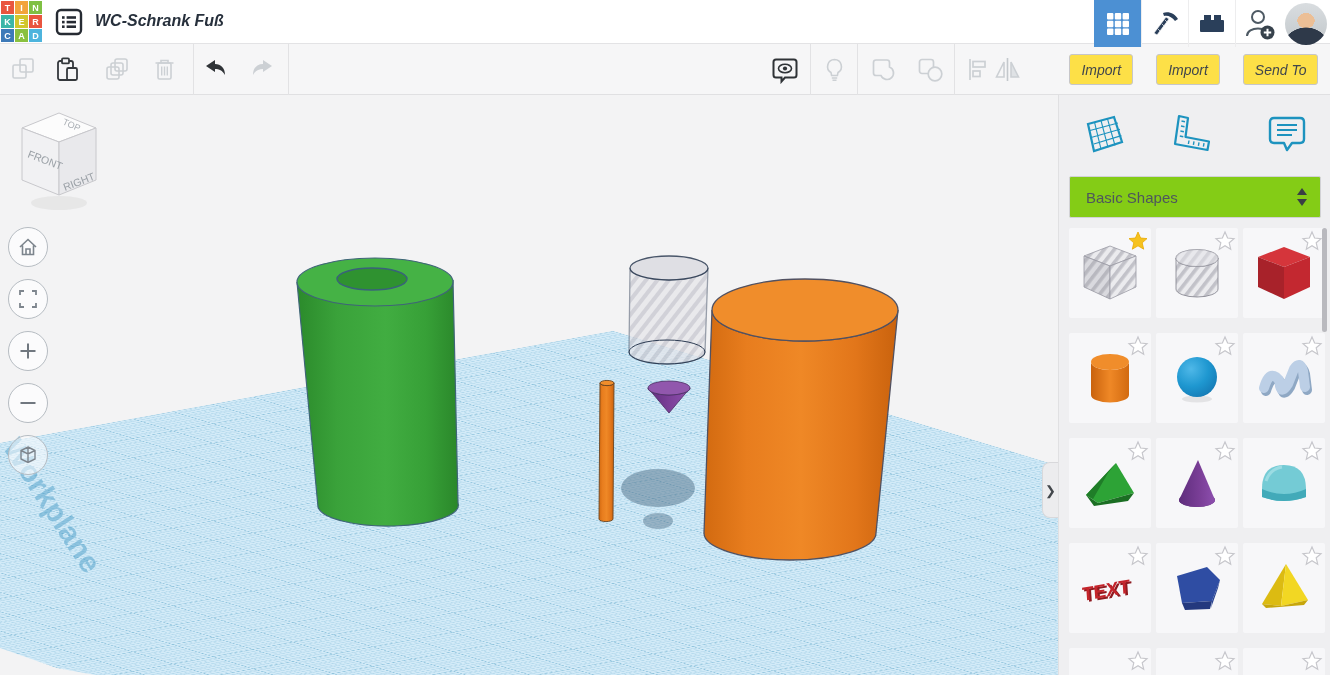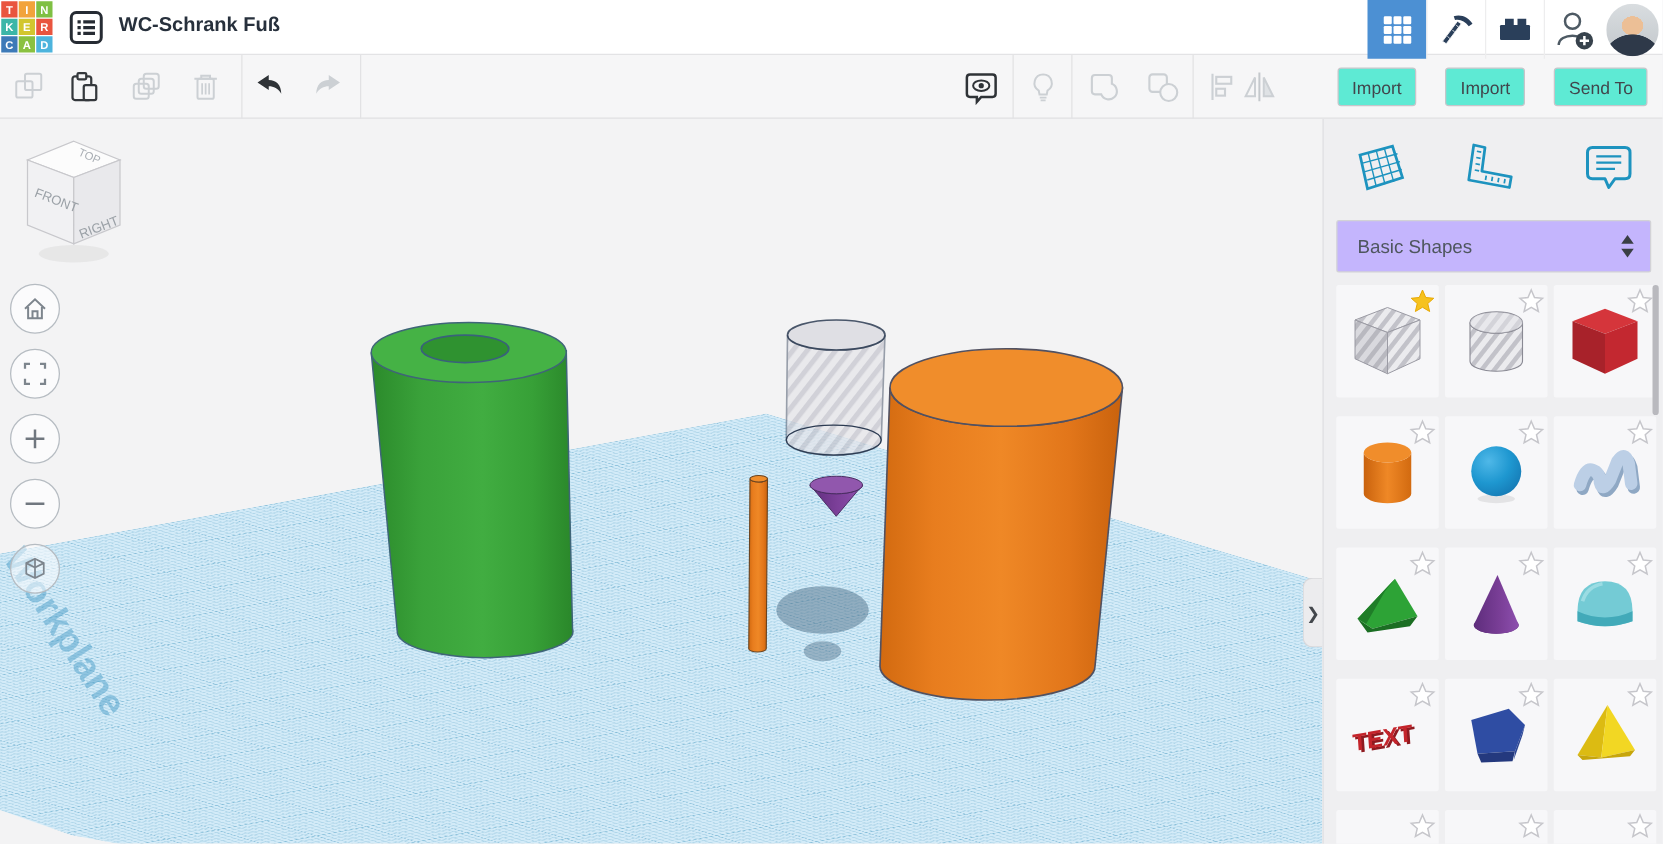--- a/index.html
+++ b/index.html
@@ -10,63 +10,63 @@
   #topbar { position:absolute; left:0; top:0; width:1330px; height:44px;
     background:#ffffff; border-bottom:1px solid #e3e3e5; z-index:30; }
   .logo { position:absolute; left:1px; top:1px; width:42px; height:42px;
     display:grid; grid-template-columns:repeat(3,13px); grid-template-rows:repeat(3,13px); gap:1px; }
   .logo span { display:flex; align-items:center; justify-content:center;
     color:#fff; font-size:9px; font-weight:bold; }
   .lt0{background:#e9553f}.lt1{background:#f2a33b}.lt2{background:#7fc043}
   .lt3{background:#3cb6a8}.lt4{background:#d2c62e}.lt5{background:#e9553f}
   .lt6{background:#3d7ab8}.lt7{background:#8ac140}.lt8{background:#4db4dd}
   .props-btn { position:absolute; left:55px; top:8px; width:28px; height:28px; cursor:pointer; }
-  .doc-title { position:absolute; left:95px; top:12px; font-size:16px; font-weight:600; color:#27303c; }
+  .doc-title { position:absolute; left:95px; top:12px; font-size:16px; font-weight:600; color:#27303c;font-style:italic; }
   #topbar-right { position:absolute; right:0; top:0; height:47px; display:flex; align-items:stretch; }
   .tb-btn { width:47px; display:flex; align-items:center; justify-content:center; border-left:1px solid #ededee; cursor:pointer; }
   .tb-btn.active { background:#4c90d3; border-left:none; }
   .avatar-btn { width:48px; display:flex; align-items:center; justify-content:center; cursor:pointer; }
   .avatar { width:42px; height:42px; border-radius:50%;
     background:
       radial-gradient(circle at 50% 118%, #2e3949 0 46%, rgba(0,0,0,0) 47%),
       radial-gradient(ellipse 34% 30% at 50% 42%, #ecbf96 0 60%, rgba(0,0,0,0) 61%),
       linear-gradient(#d9dde0, #c2c7cb); }
 
   
   #toolbar { position:absolute; left:0; top:44px; width:1330px; height:51px;
     background:#f6f6f7; border-bottom:1px solid #e0e0e2; z-index:25; }
   .tool { position:absolute; top:12px; width:27px; height:27px; cursor:pointer; }
   .tool.disabled { cursor:default; }
   .vsep { position:absolute; top:0; width:1px; height:51px; background:#e2e2e4; }
   #tb-buttons { position:absolute; left:1058px; top:0; width:272px; height:51px;
     display:flex; align-items:center; justify-content:space-around; }
-  .tb-push { background:#5eead4; border:1px solid #c6c6ca; border-radius:3px;
+  .tb-push { background:#fde047; border:1px solid #c6c6ca; border-radius:3px;
     height:31px; padding:0 11px; font-size:14px; color:#41464c; display:flex;
-    align-items:center; cursor:pointer; font-family:"Liberation Sans",sans-serif; }
+    align-items:center; cursor:pointer; font-family:"Liberation Sans",sans-serif;font-style:italic; }
 
   
   #canvas { position:absolute; left:0; top:95px; width:1058px; height:580px;
     background:#f3f3f4; overflow:hidden; }
   #scene { position:absolute; left:0; top:0; }
   #viewcube { position:absolute; left:18px; top:14px; cursor:pointer; }
   .navbtn { position:absolute; left:8px; width:40px; height:40px; border-radius:50%;
     border:1px solid #b6bcc2; background:rgba(252,252,253,0.9);
     display:flex; align-items:center; justify-content:center; cursor:pointer; }
   #nav-persp { background:rgba(252,252,253,0.55); }
   #collapse-tab { position:absolute; left:1042px; top:367px; width:16px; height:56px;
     background:#ececee; border:1px solid #d8d8db; border-right:none;
     border-radius:8px 0 0 8px; display:flex; align-items:center; justify-content:center;
     font-size:13px; color:#43474c; cursor:pointer; }
 
   
   #panel { position:absolute; left:1058px; top:95px; width:272px; height:580px;
     background:#efeff1; border-left:1px solid #e0e0e2; overflow:hidden; }
   .panel-icon { position:absolute; top:16px; width:46px; height:46px; cursor:pointer; }
   #dropdown { position:absolute; left:10px; top:81px; width:252px; height:42px;
-    background:#c4b5fd; border:1px solid #d2d2d6; border-radius:2px;
+    background:#84cc16; border:1px solid #d2d2d6; border-radius:2px;
     display:flex; align-items:center; padding-left:16px; cursor:pointer; }
   #dropdown .dd-label { font-size:15px; color:#4e565e; }
   #dropdown .dd-arrows { position:absolute; right:12px; top:10px; }
   #shape-grid { position:absolute; left:10px; top:133px; width:256px;
     display:grid; grid-template-columns:repeat(3,82px); grid-auto-rows:90px;
     column-gap:5px; row-gap:15px; }
   .tile { position:relative; width:82px; height:90px; background:#f7f7f9;
     border-radius:2px; cursor:pointer; }
   .tile svg.shape { position:absolute; left:9px; top:13px; }
   .tile .star { position:absolute; right:2px; top:2px; cursor:pointer; }

